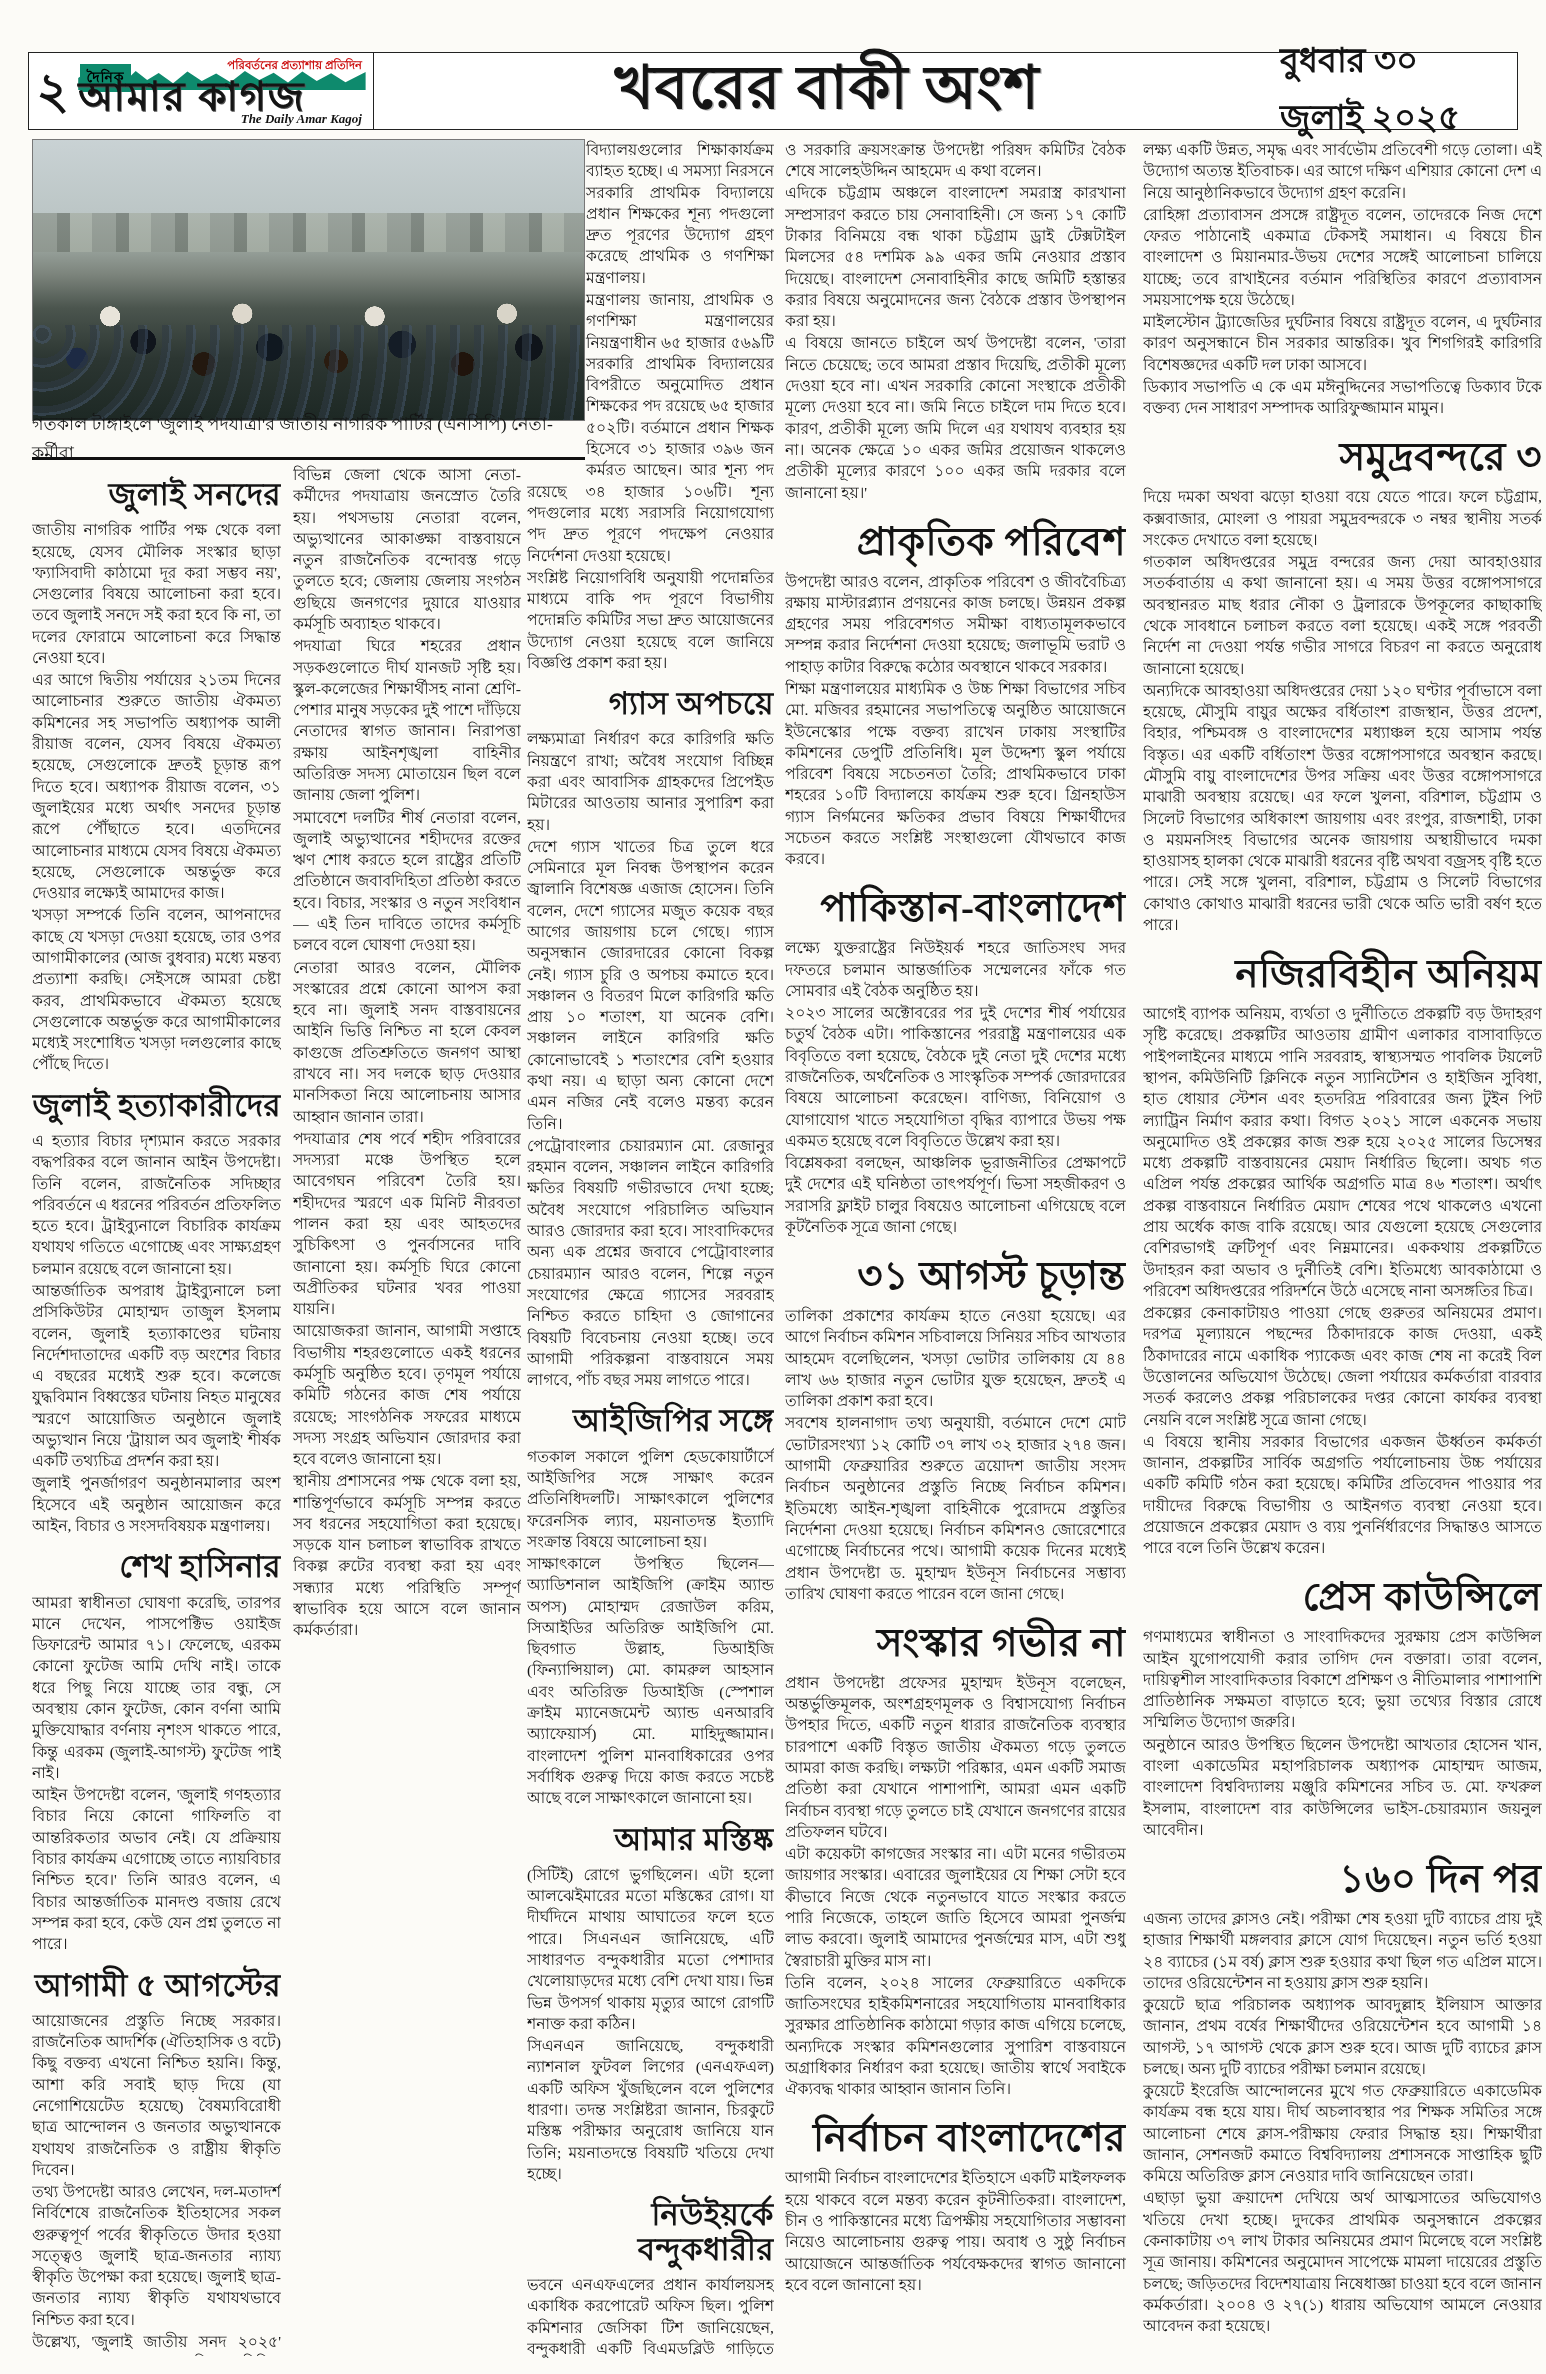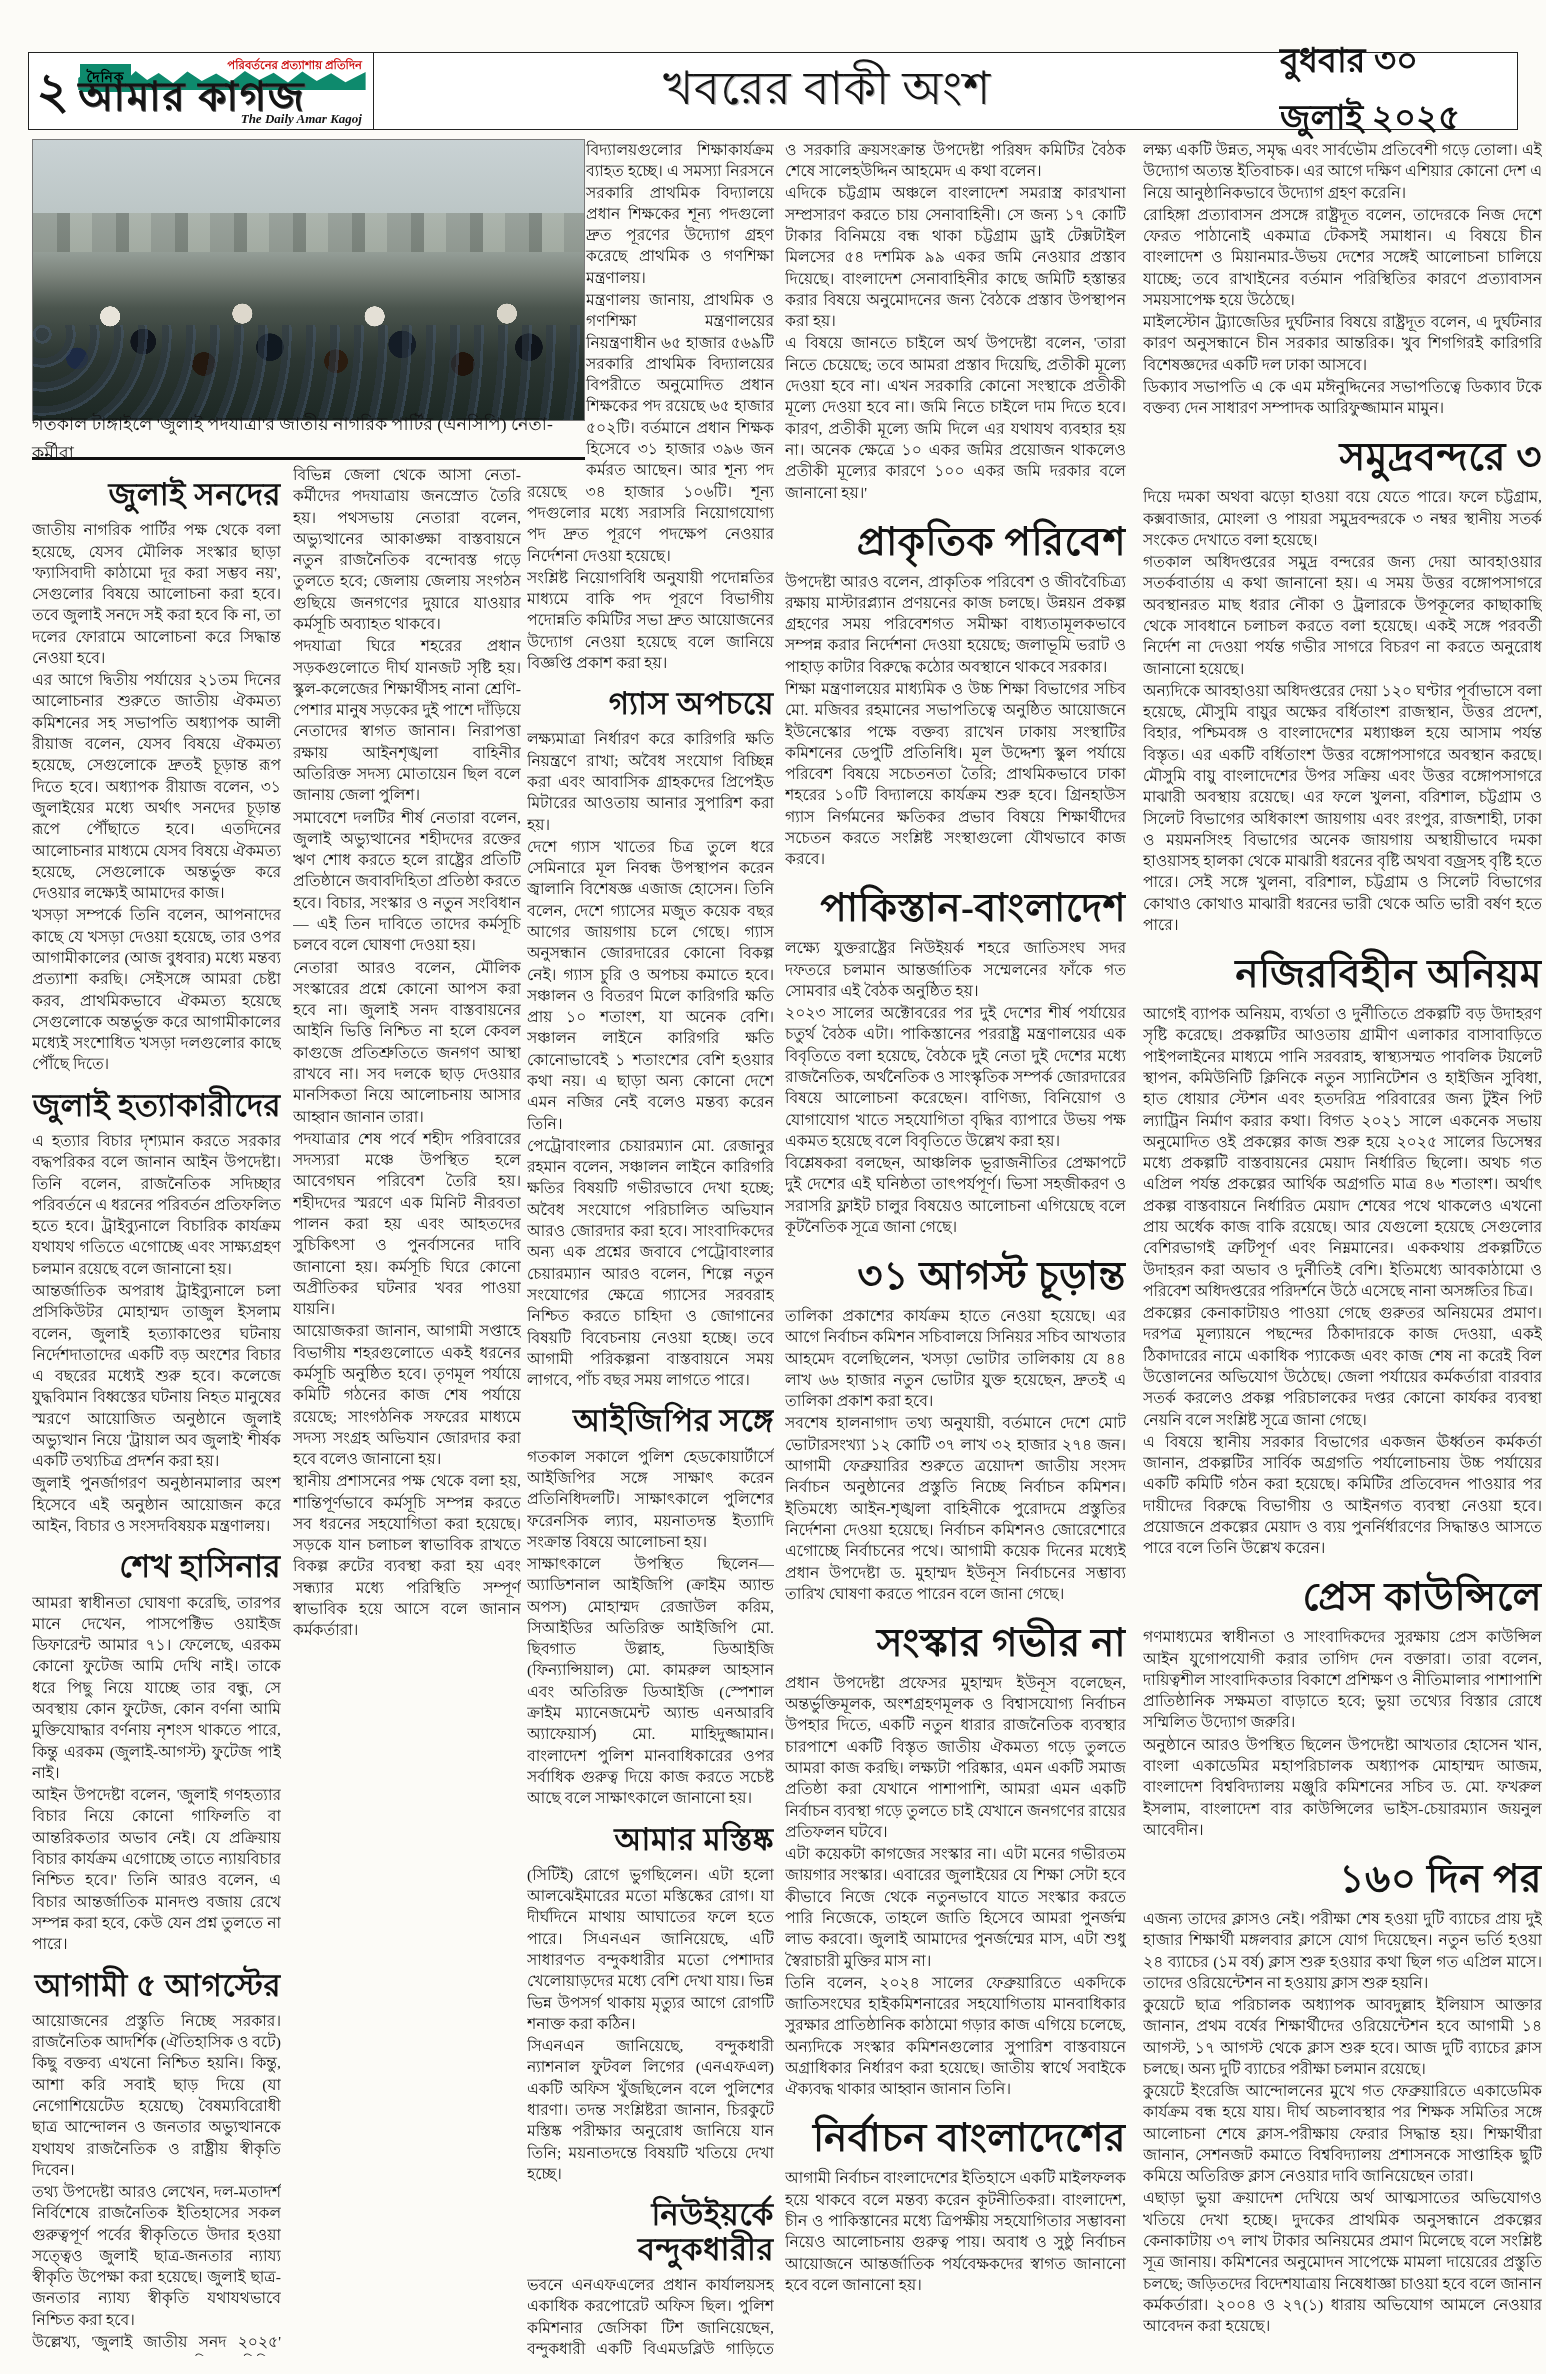--- a/index.html
+++ b/index.html
@@ -16,21 +16,21 @@
   .logo-cell{width:345px;border-right:1.9px solid #222;display:flex;align-items:center;padding:1.9px 7.4px;box-sizing:border-box;}
   .page-num{font-size:50px;font-weight:bold;margin-right:9.3px;line-height:1;}
   .logo-stack{position:relative;flex:1;height:100%;}
   .tagline{position:absolute;top:1.9px;right:3.7px;color:#cc1111;font-size:11.6px;font-weight:bold;white-space:nowrap;}
   .green-strip{position:absolute;top:15px;left:0;width:100%;height:20.4px;background:#0e8a6d;
     clip-path:polygon(0 40%,4% 0,8% 55%,12% 10%,16% 60%,20% 5%,24% 50%,28% 15%,33% 65%,38% 8%,43% 55%,48% 18%,53% 60%,58% 6%,63% 50%,68% 14%,73% 62%,78% 8%,83% 55%,88% 16%,93% 60%,100% 10%,100% 100%,0 100%);}
   .dainik{position:absolute;top:9.3px;left:1.9px;background:#0e8a6d;color:#000000;font-size:14px;font-weight:bold;padding:1.9px 6.5px;letter-spacing:0.9px;}
   .brand{position:absolute;top:22px;left:0;width:100%;text-align:left;font-size:40px;font-weight:900;letter-spacing:1.9px;line-height:1;text-shadow:0.9px 0.9px 0 #555;}
   .brand-en{position:absolute;bottom:0;right:3.7px;font-size:13px;font-style:italic;font-weight:bold;}
   .title-cell{flex:1;display:flex;align-items:center;justify-content:center;}
-  .section-title{font-size:46px;font-weight:400;letter-spacing:0.9px;text-shadow:1.4px 1.4px 0 #bbb;}
+  .section-title{font-size:60px;font-weight:700;letter-spacing:0.9px;text-shadow:1.4px 1.4px 0 #bbb;}
   .date-cell{width:237px;display:flex;align-items:center;justify-content:flex-end;padding-right:9.3px;box-sizing:border-box;font-size:34px;font-weight:bold;}
   
   .photo{
     position:absolute;left:32px;top:139px;width:553px;height:282px;
     border:0.9px solid #777;box-sizing:border-box;
     background:
       radial-gradient(circle 11px at 8% 78%, #1d2a44 97%, transparent),
       radial-gradient(circle 13px at 20% 72%, #10151c 97%, transparent),
       radial-gradient(circle 12px at 31% 80%, #23180f 97%, transparent),
       radial-gradient(circle 14px at 43% 74%, #101820 97%, transparent),

